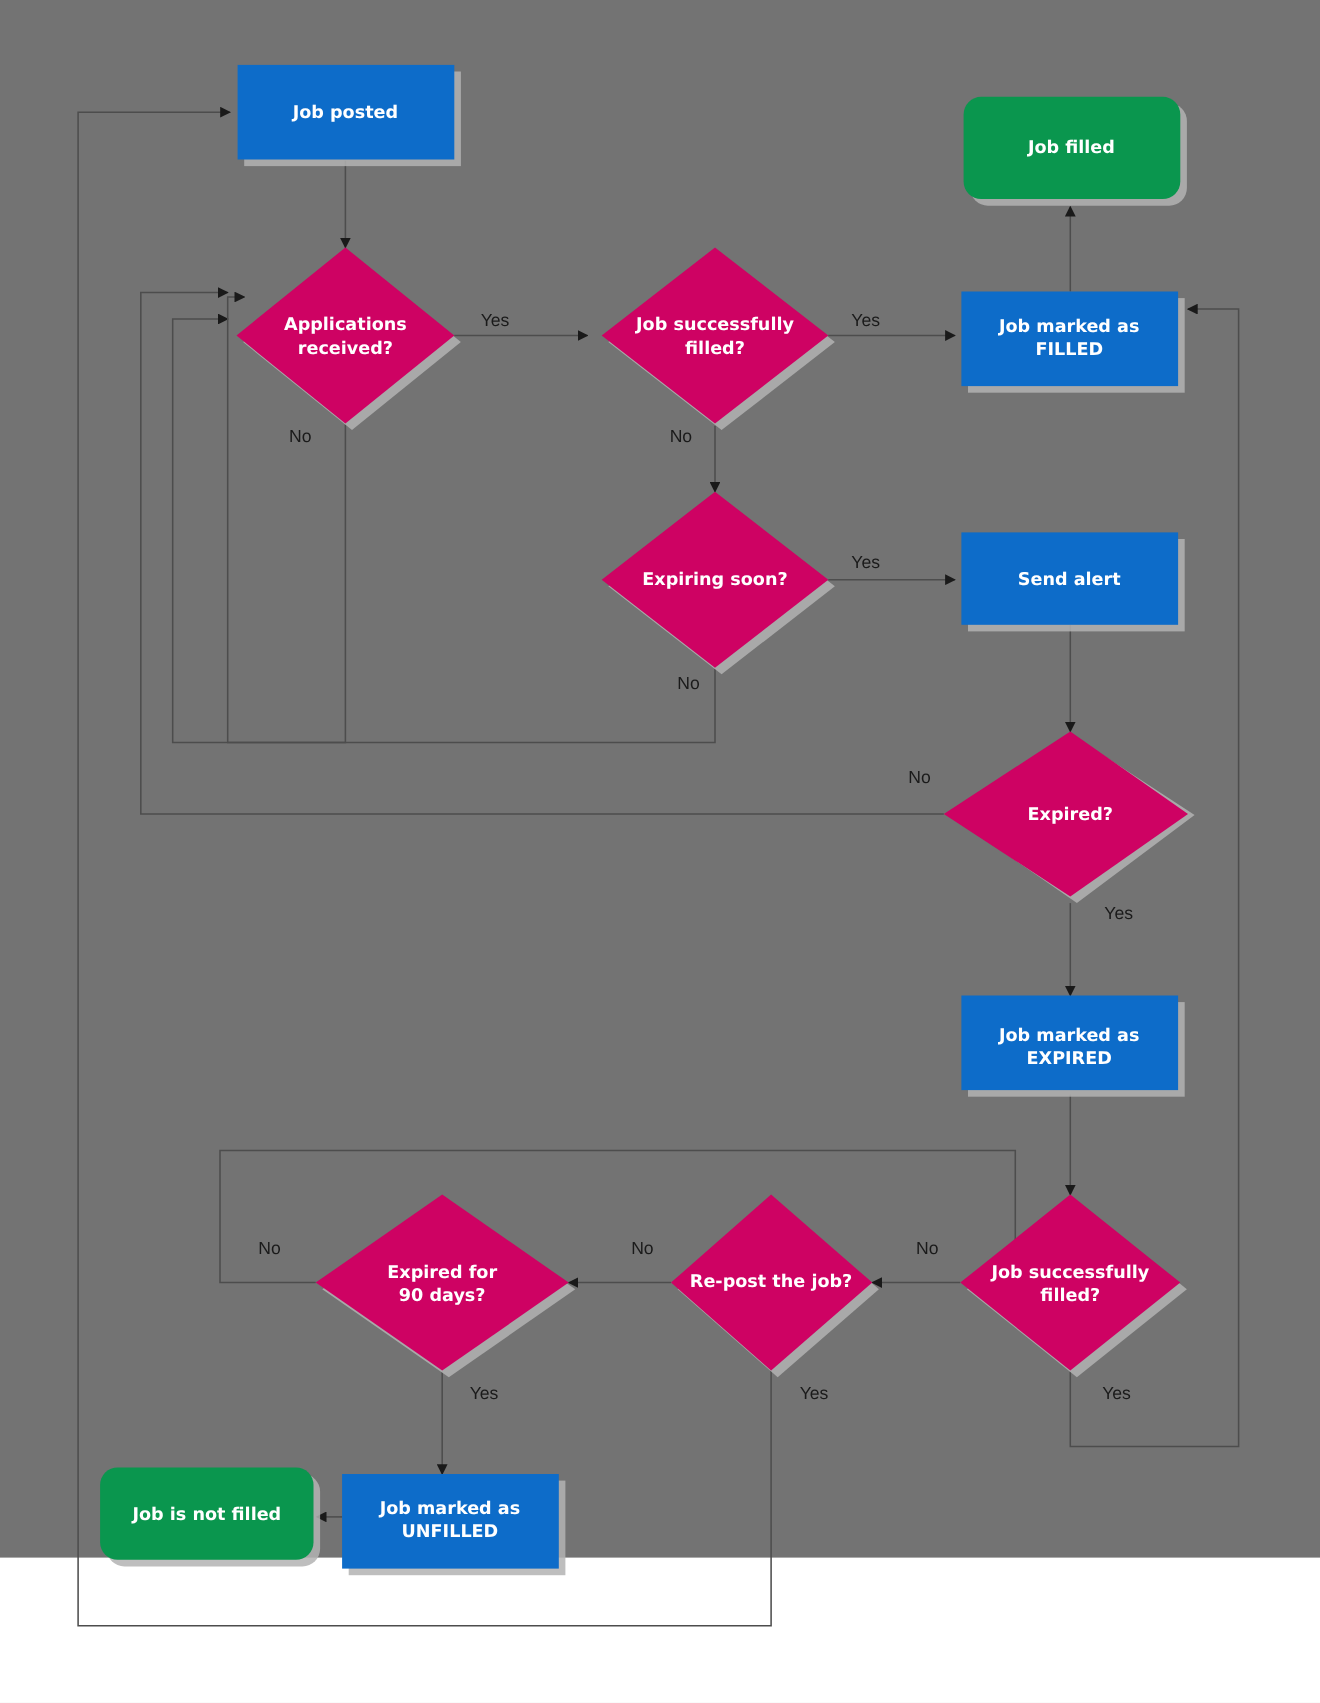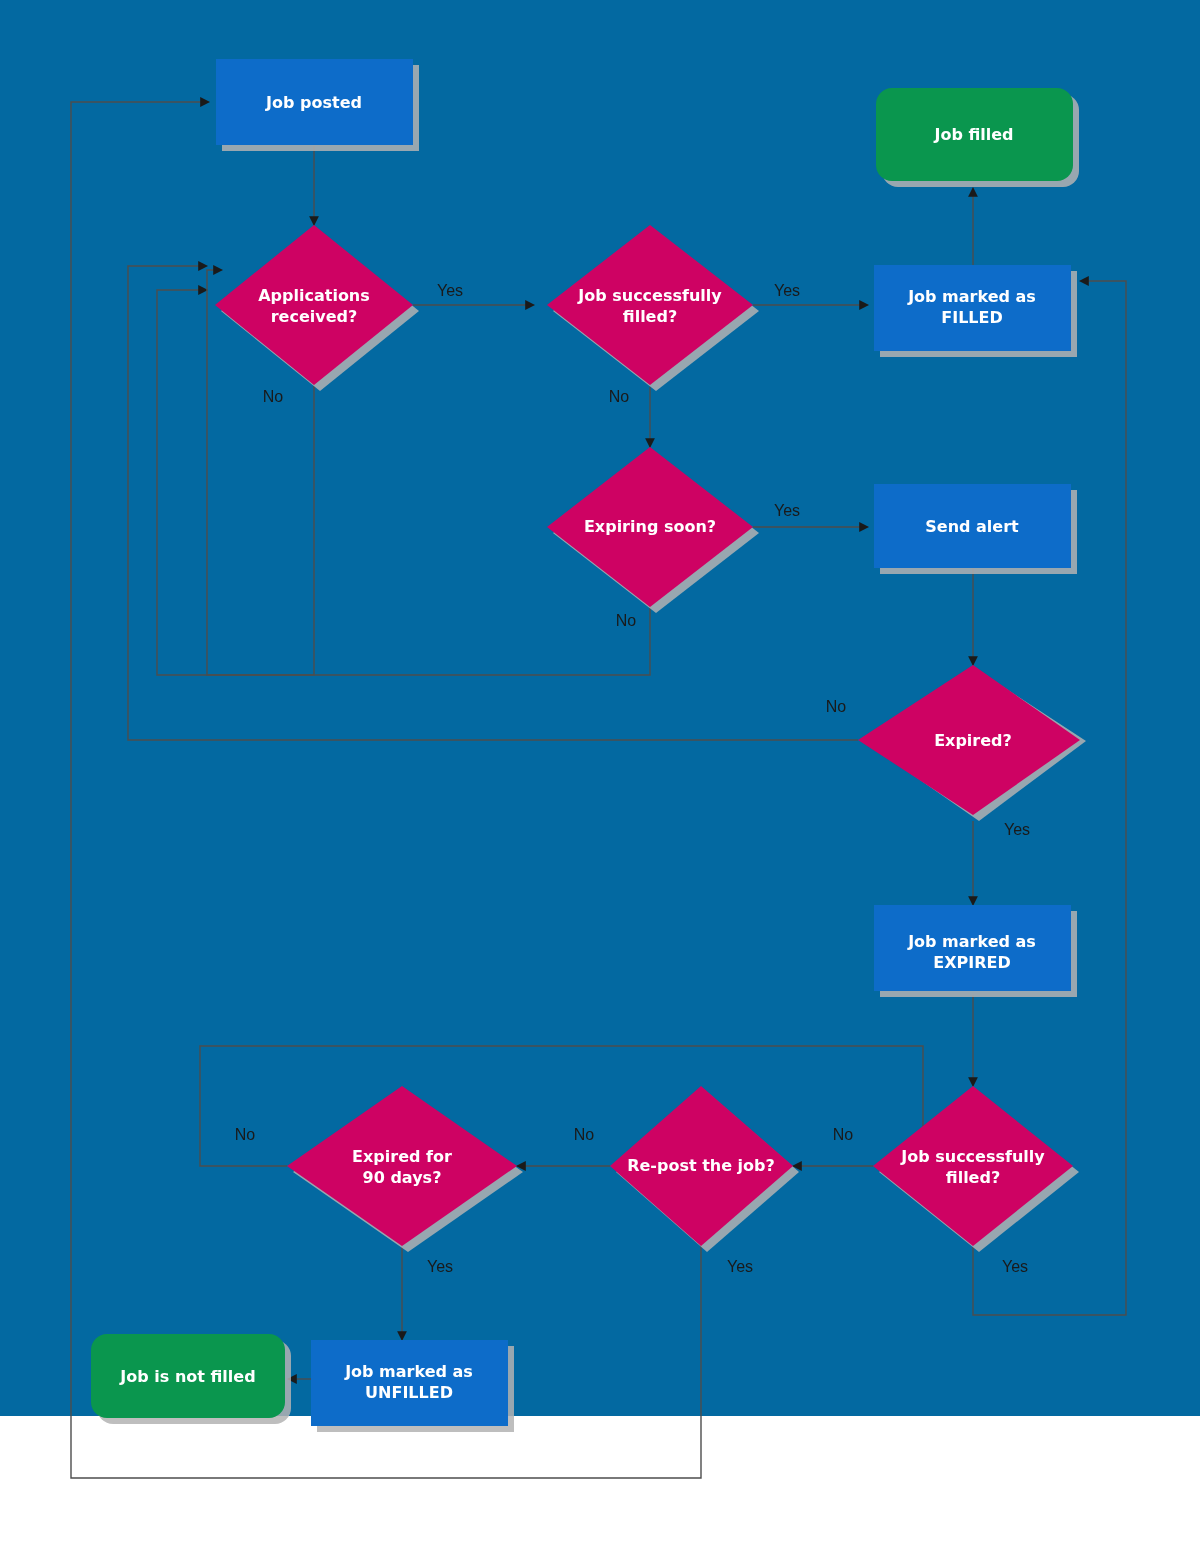--- a/index.html
+++ b/index.html
@@ -10,21 +10,21 @@
   body {
     width: 1200px;
     height: 1548px;
     font-family: "DejaVu Sans", sans-serif;
     overflow: hidden;
   }
   #flow-root {
     position: relative;
     width: 1200px;
     height: 1416px;
-    background: #0369a1;
+    background: #737373;
   }
   svg.flow-canvas {
     position: absolute;
     top: 0;
     left: 0;
     width: 1200px;
     height: 1548px;
     display: block;
   }
   .node-label {

